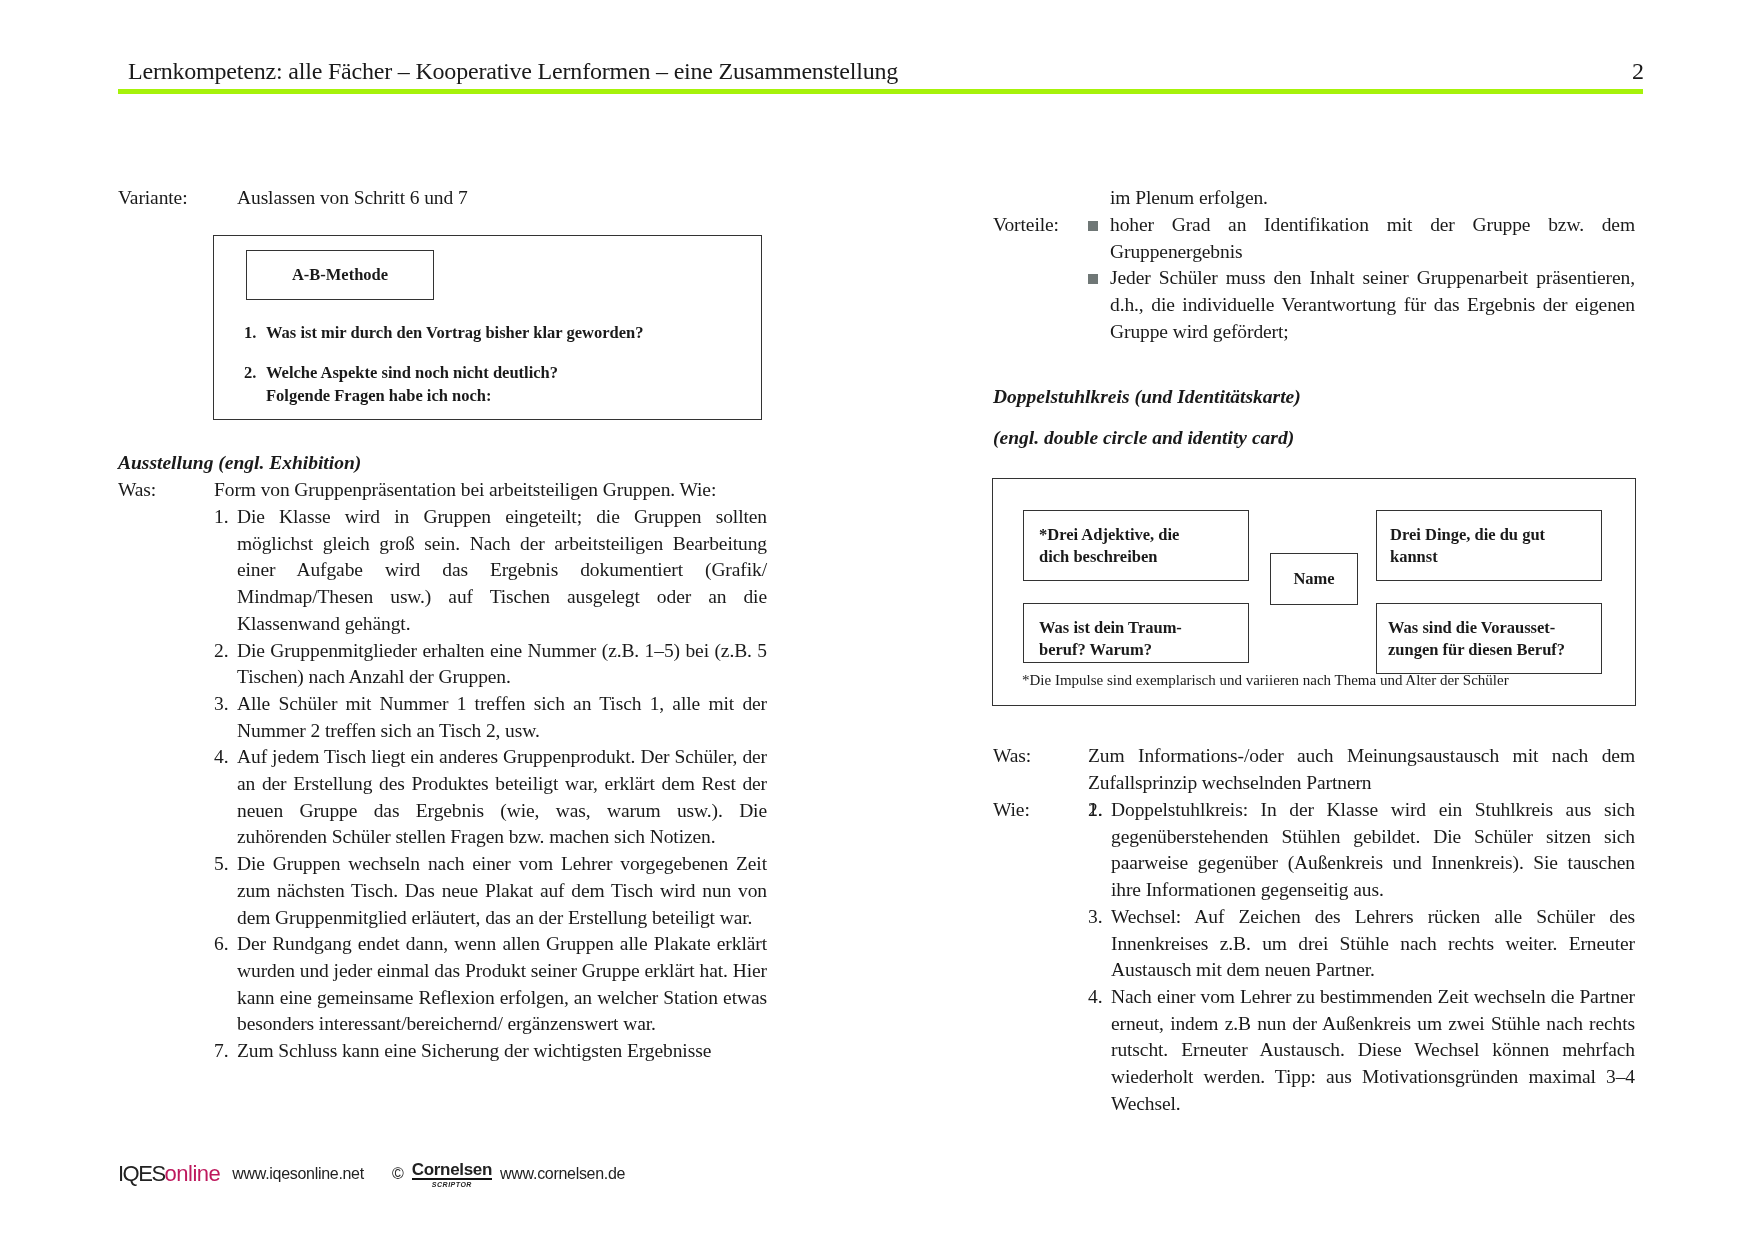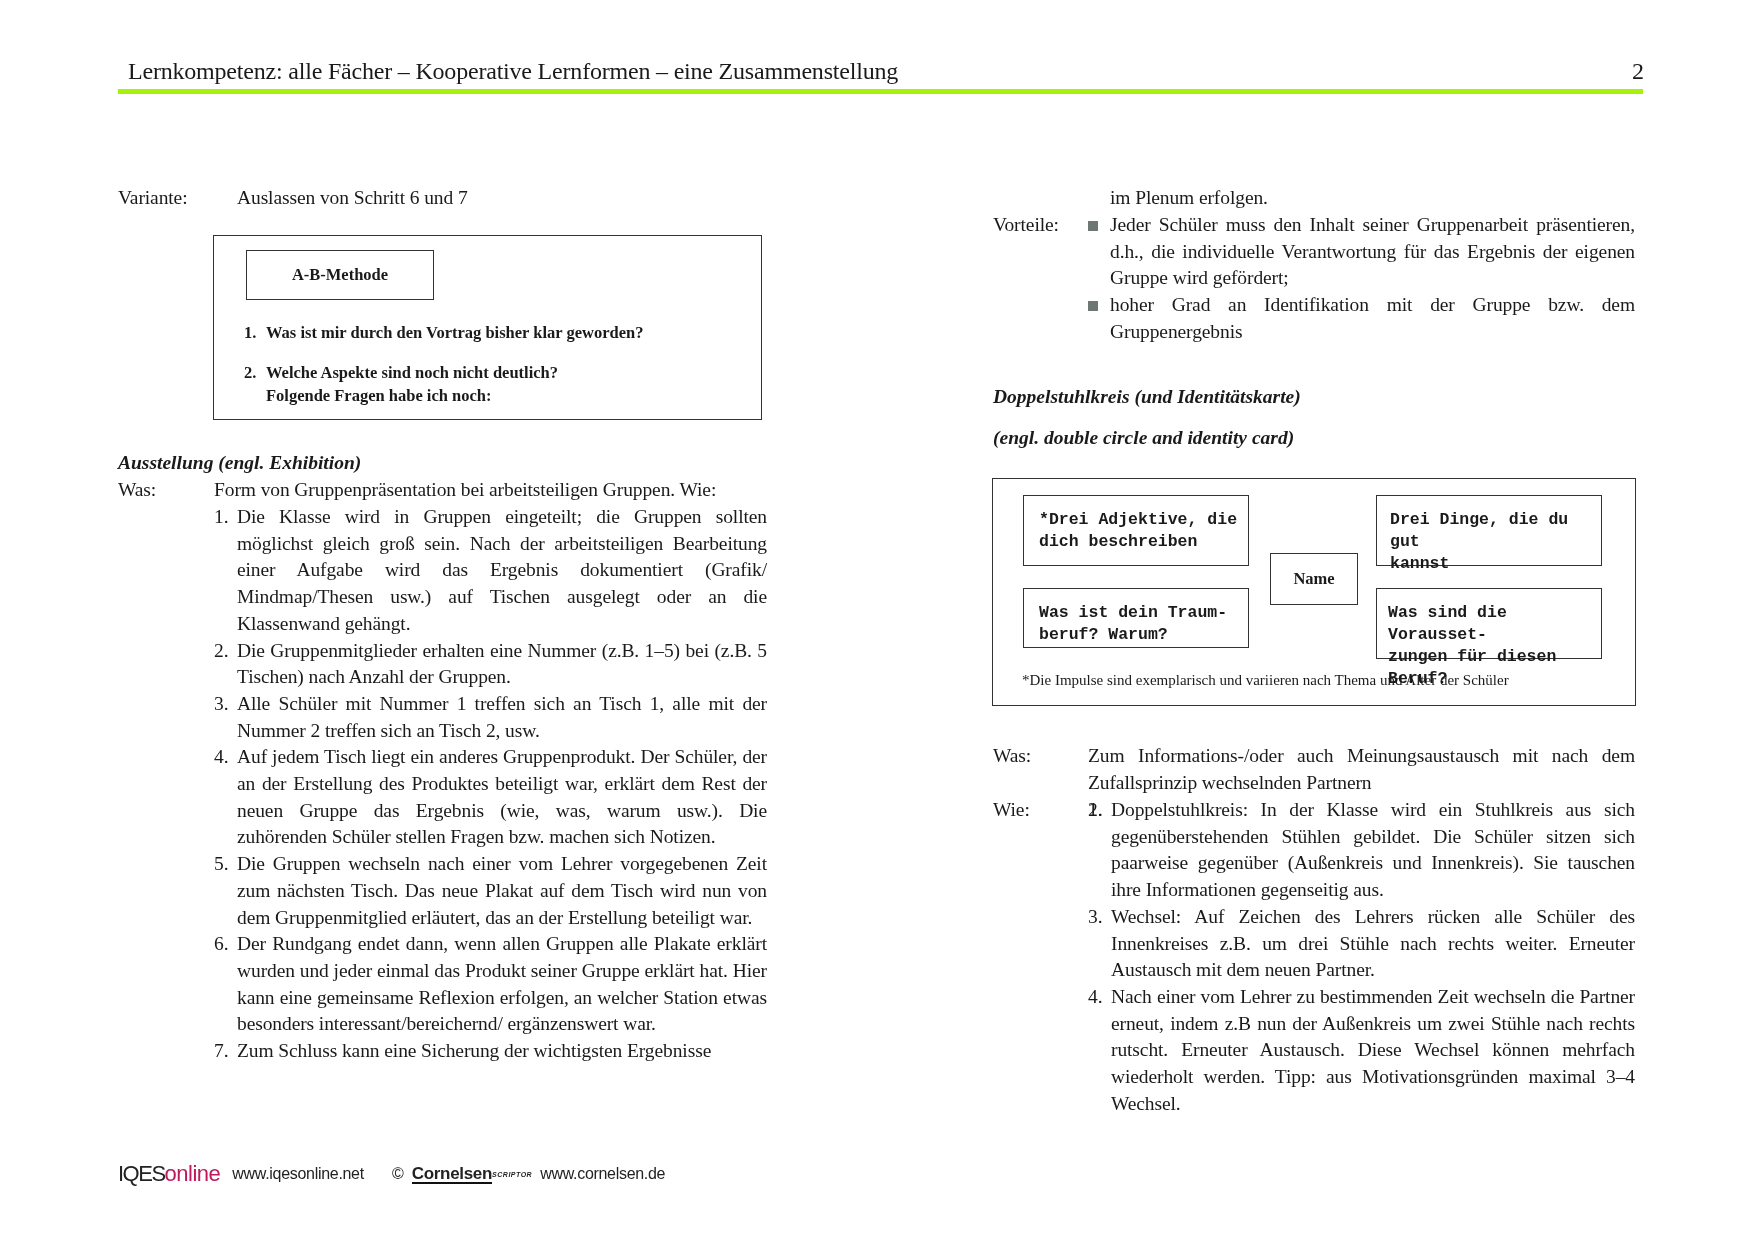--- a/index.html
+++ b/index.html
@@ -64,22 +64,23 @@
     position: absolute; left: 0; top: 9px; width: 10px; height: 10px; background: #6f7776;
   }
 
   .id-box {
     left: 992px; top: 478px; width: 644px; height: 228px;
     border: 1.5px solid #333; box-sizing: border-box;
   }
   .id-cell {
     position: absolute; border: 1.5px solid #333; box-sizing: border-box;
     font-weight: bold; font-size: 16.5px; line-height: 22px;
-    font-family: Liberation Mono, monospace;
+    font-family: Liberation Serif, serif;
     padding: 13px 0 0 15px;
+    margin-top: 15px;
   }
   .id-name {
     position: absolute; border: 1.5px solid #333; box-sizing: border-box;
     font-weight: bold; font-size: 16.5px;
     font-family: "Liberation Serif", "DejaVu Serif", serif;
     display: flex; align-items: center; justify-content: center;
   }
   .id-footnote {
     position: absolute; left: 29px; top: 191px; font-size: 15px; line-height: 20px;
     font-family: "Liberation Serif", "DejaVu Serif", serif; white-space: nowrap;
@@ -87,21 +88,21 @@
 
   
   .footer {
     left: 118px; top: 1160px; height: 28px; display: flex; align-items: center;
     font-family: "Liberation Sans", "DejaVu Sans", sans-serif; color: #222;
   }
   .iqes-logo { font-size: 22px; letter-spacing: -1.5px; color: #222; margin-right: 12px; }
   .iqes-logo .light { font-weight: normal; color: #be185d; letter-spacing: -0.5px; }
   .footer-link { font-size: 16px; letter-spacing: -0.3px; }
   .copyright { font-size: 16px; margin-left: 28px; margin-right: 8px; }
-  .cornelsen-logo { display: inline-flex; flex-direction: row; align-items: center; margin-right: 8px; line-height: 1; }
+  .cornelsen-logo { display: inline-flex; flex-direction: column; align-items: center; margin-right: 8px; line-height: 1; }
   .cornelsen-logo .main { font-weight: bold; font-size: 17px; letter-spacing: -0.3px; border-bottom: 2px solid #111; padding-bottom: 0; }
   .cornelsen-logo .sub { font-size: 7px; font-style: italic; font-weight: bold; letter-spacing: 0.5px; margin-top: 1px; }
 </style>
 </head>
 <body>
 
 <div class="abs header-title">Lernkompetenz: alle Fächer – Kooperative Lernformen – eine Zusammenstellung</div>
 <div class="abs page-number">2</div>
 <div class="abs header-rule"></div>
 
@@ -131,22 +132,22 @@
   <li><span class="n">4.</span><span>Auf jedem Tisch liegt ein anderes Gruppenprodukt. Der Schüler, der an der Erstellung des Produktes beteiligt war, erklärt dem Rest der neuen Gruppe das Ergebnis (wie, was, warum usw.). Die zuhörenden Schüler stellen Fragen bzw. machen sich Notizen.</span></li>
   <li><span class="n">5.</span><span>Die Gruppen wechseln nach einer vom Lehrer vorgegebenen Zeit zum nächsten Tisch. Das neue Plakat auf dem Tisch wird nun von dem Gruppenmitglied erläutert, das an der Erstellung beteiligt war.</span></li>
   <li><span class="n">6.</span><span>Der Rundgang endet dann, wenn allen Gruppen alle Plakate erklärt wurden und jeder einmal das Produkt seiner Gruppe erklärt hat. Hier kann eine gemeinsame Reflexion erfolgen, an welcher Station etwas besonders interessant/bereichernd/ ergänzenswert war.</span></li>
   <li><span class="n">7.</span><span>Zum Schluss kann eine Sicherung der wichtigsten Ergebnisse</span></li>
 </ol>
 
 <div class="abs body-text" style="left:1110px; top:185px;">im Plenum erfolgen.</div>
 
 <div class="abs body-text" style="left:993px; top:212px;">Vorteile:</div>
 <ul class="abs body-text bullet-list justify" style="left:1088px; top:212px; width:547px;">
+  <li><span class="sq"></span><span>hoher Grad an Identifikation mit der Gruppe bzw. dem Gruppenergebnis</span></li>
   <li><span class="sq"></span><span>Jeder Schüler muss den Inhalt seiner Gruppenarbeit präsentieren, d.h., die individuelle Verantwortung für das Ergebnis der eigenen Gruppe wird gefördert;</span></li>
-  <li><span class="sq"></span><span>hoher Grad an Identifikation mit der Gruppe bzw. dem Gruppenergebnis</span></li>
 </ul>
 
 <div class="abs section-heading" style="left:993px; top:384px;">Doppelstuhlkreis (und Identitätskarte)</div>
 <div class="abs section-heading" style="left:993px; top:425px;">(engl. double circle and identity card)</div>
 
 <div class="abs id-box">
   <div class="id-cell" style="left:30px; top:16px; width:226px; height:71px;">
     <div>*Drei Adjektive, die</div>
     <div>dich beschreiben</div>
   </div>

